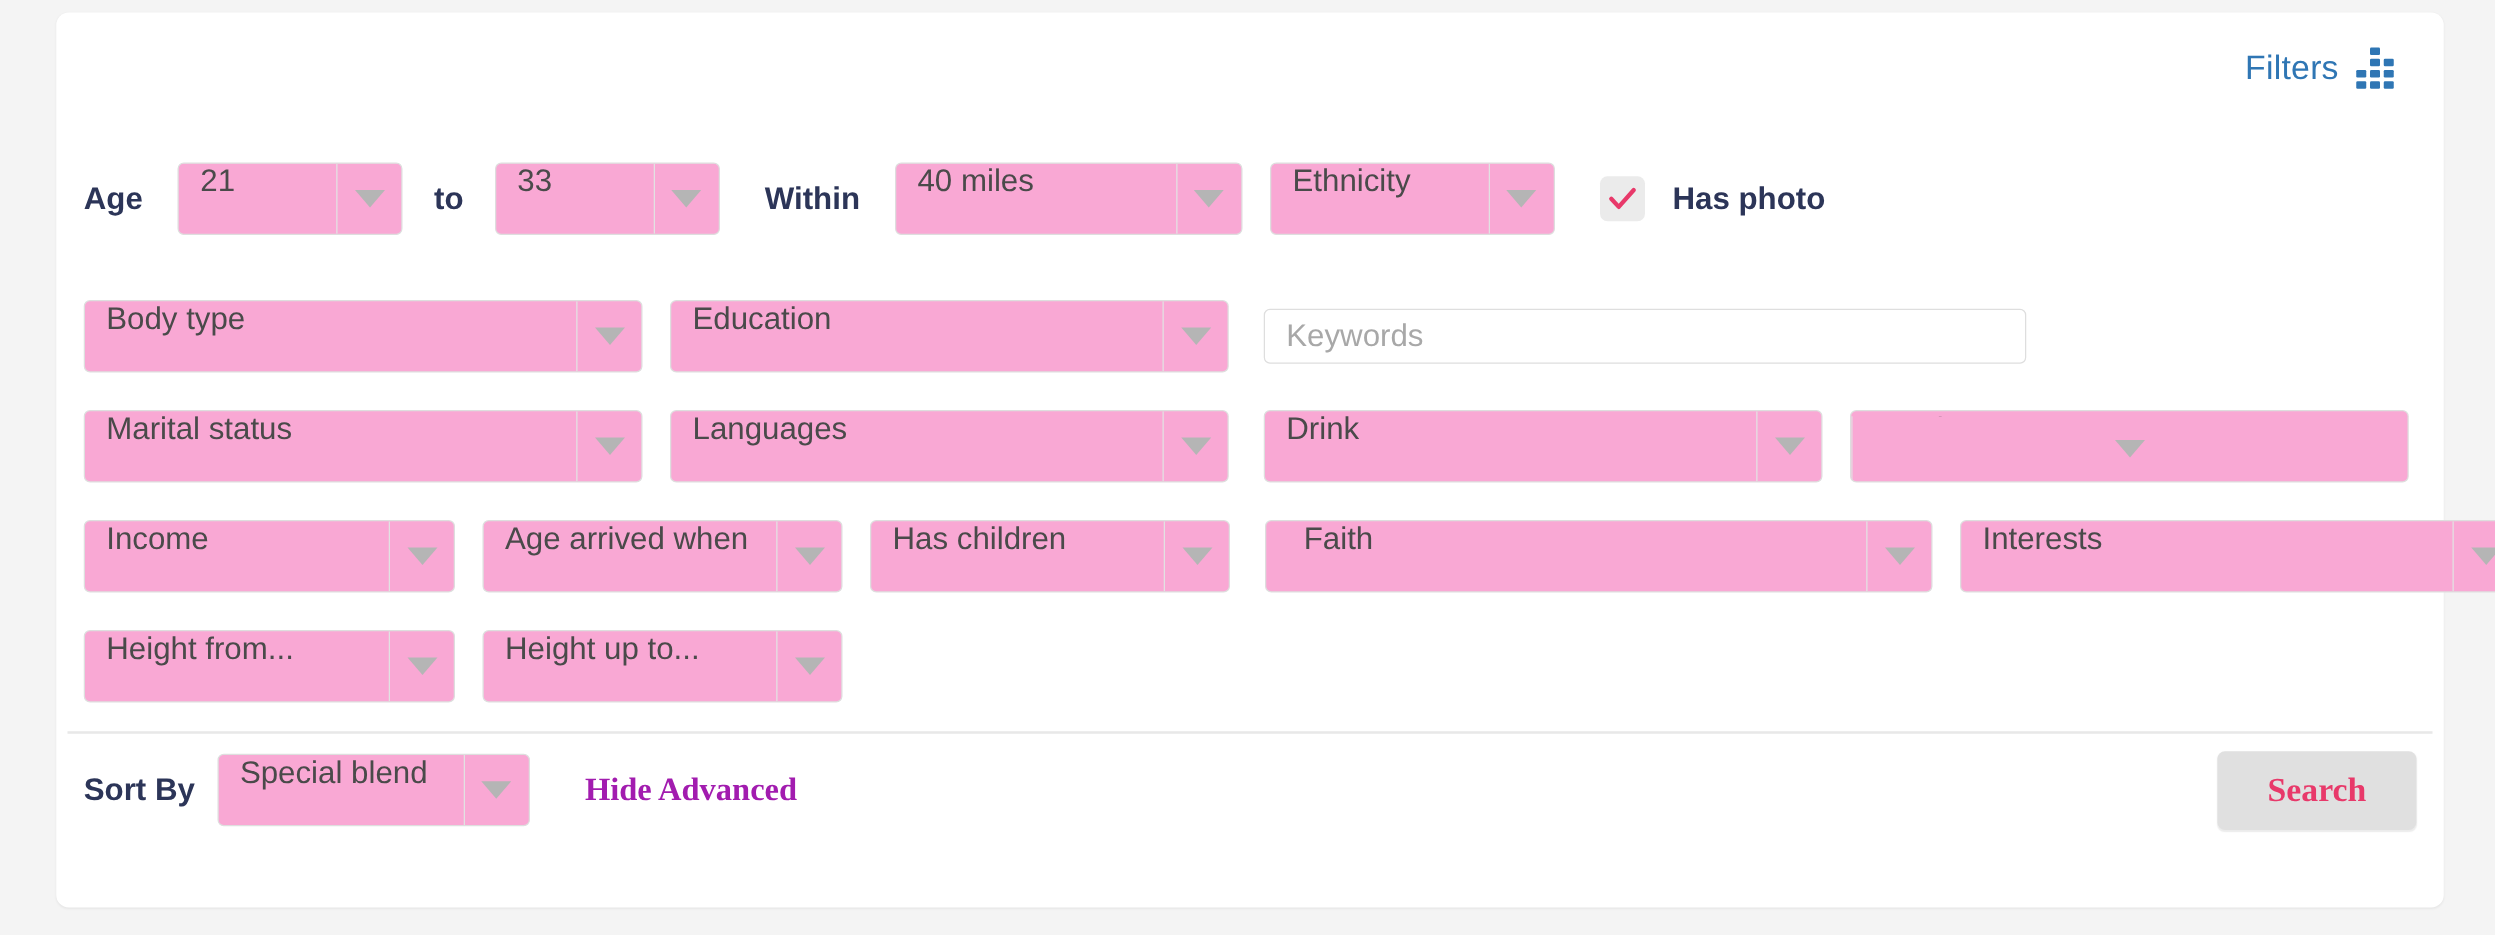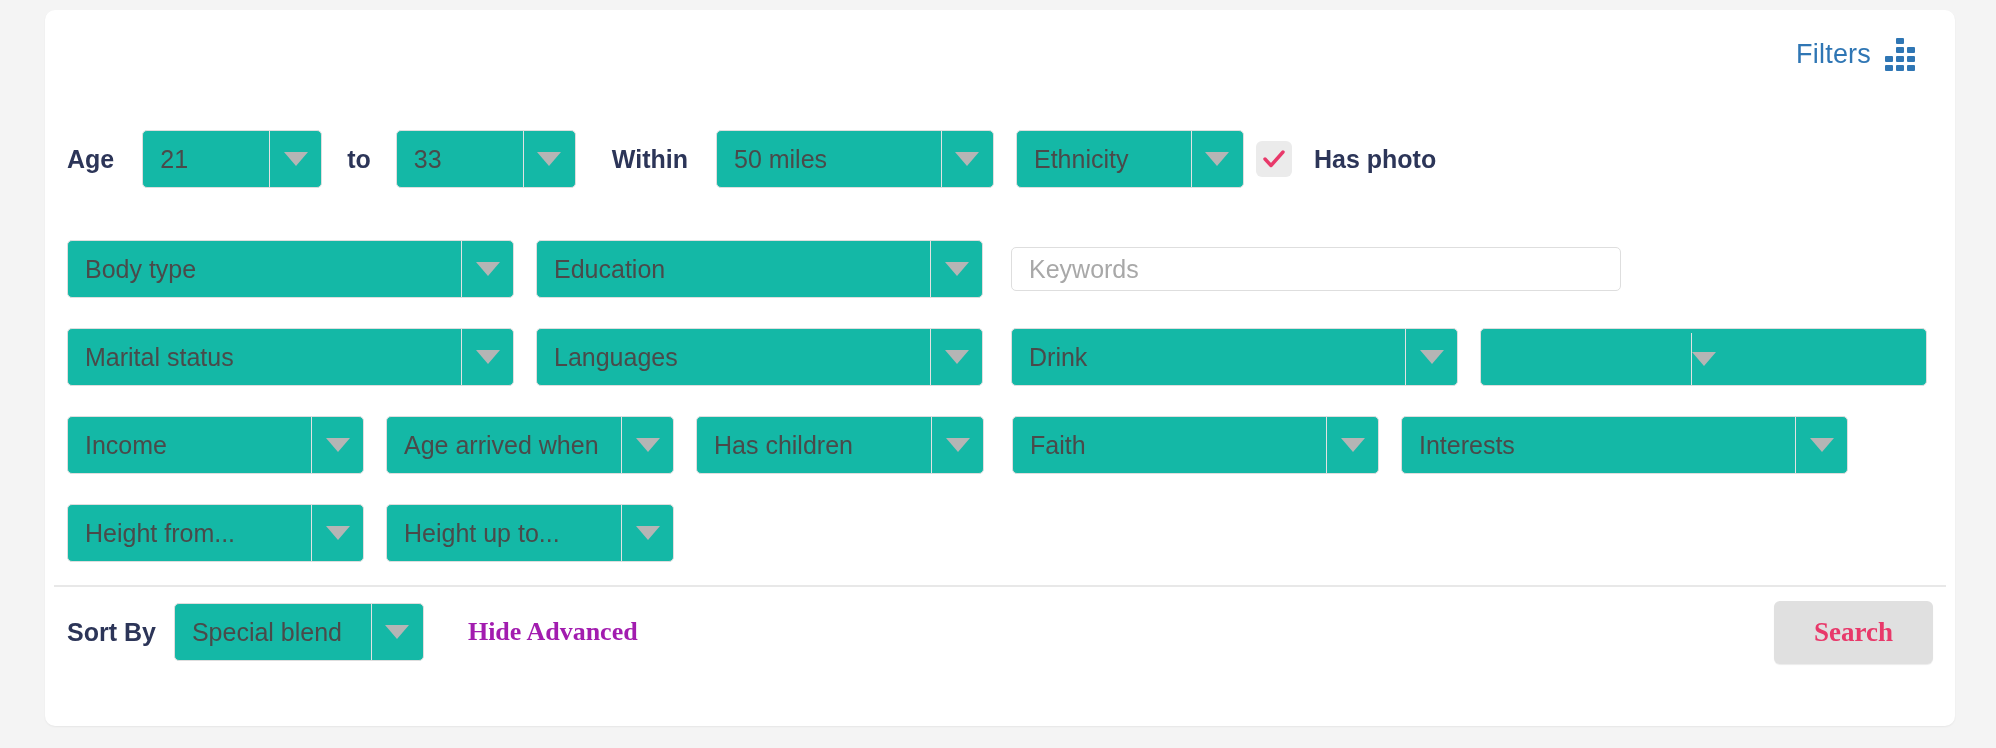--- a/index.html
+++ b/index.html
@@ -53,25 +53,24 @@
     color: #2c3558;
     font-weight: bold;
     font-size: 25px;
     white-space: nowrap;
   }
 
   
   .sel {
     position: relative;
     height: 58px;
-    background: #14b8a6;
+    background: #f9a8d4;
     border: 1px solid #dedede;
     border-radius: 5px;
     display: flex;
-    align-items: center;
     cursor: pointer;
     overflow: hidden;
   }
   .sel .val {
     flex: 1 1 auto;
     padding-left: 17px;
     padding-right: 6px;
     font-size: 25px;
     color: #4a4a4a;
     white-space: nowrap;
@@ -192,32 +191,32 @@
     </div>
     <span class="lbl" style="margin-left:25px;">to</span>
     <div class="sel" style="width:180px; margin-left:25px;">
       <span class="val">33</span>
       <span class="arrowbox">
           <span class="caret"></span>
         </span>
     </div>
     <span class="lbl" style="margin-left:36px;">Within</span>
     <div class="sel" style="width:278px; margin-left:28px;">
-      <span class="val">50 miles</span>
+      <span class="val">40 miles</span>
       <span class="arrowbox">
           <span class="caret"></span>
         </span>
     </div>
     <div class="sel" style="width:228px; margin-left:22px;">
       <span class="val">Ethnicity</span>
       <span class="arrowbox">
           <span class="caret"></span>
         </span>
     </div>
-    <div id="hasphoto" style="margin-left:12px;gap:22px;">
+    <div id="hasphoto" style="margin-left:36px;gap:22px;">
       <span class="chk">
         <svg width="26" height="26" viewBox="0 0 26 26" aria-hidden="true">
           <path d="M4 13 L10 19.5 L22 6" fill="none" stroke="#e8396a" stroke-width="3.4" stroke-linecap="round" stroke-linejoin="round"></path>
         </svg>
       </span>
       <span class="lbl">Has photo</span>
     </div>
   </div>
 
   <div class="row" style="left:22px; top:230px;">
@@ -277,21 +276,21 @@
       <span class="arrowbox">
           <span class="caret"></span>
         </span>
     </div>
     <div class="sel" style="width:288px; margin-left:22px;">
       <span class="val">Has children</span>
       <span class="arrowbox">
           <span class="caret"></span>
         </span>
     </div>
-    <div class="sel" style="width:367px; margin-left:28px;">
+    <div class="sel" style="width:534px; margin-left:28px;padding-left:13px;">
       <span class="val">Faith</span>
       <span class="arrowbox">
           <span class="caret"></span>
         </span>
     </div>
     <div class="sel" style="width:447px; margin-left:22px;">
       <span class="val">Interests</span>
       <span class="arrowbox">
           <span class="caret"></span>
         </span>

